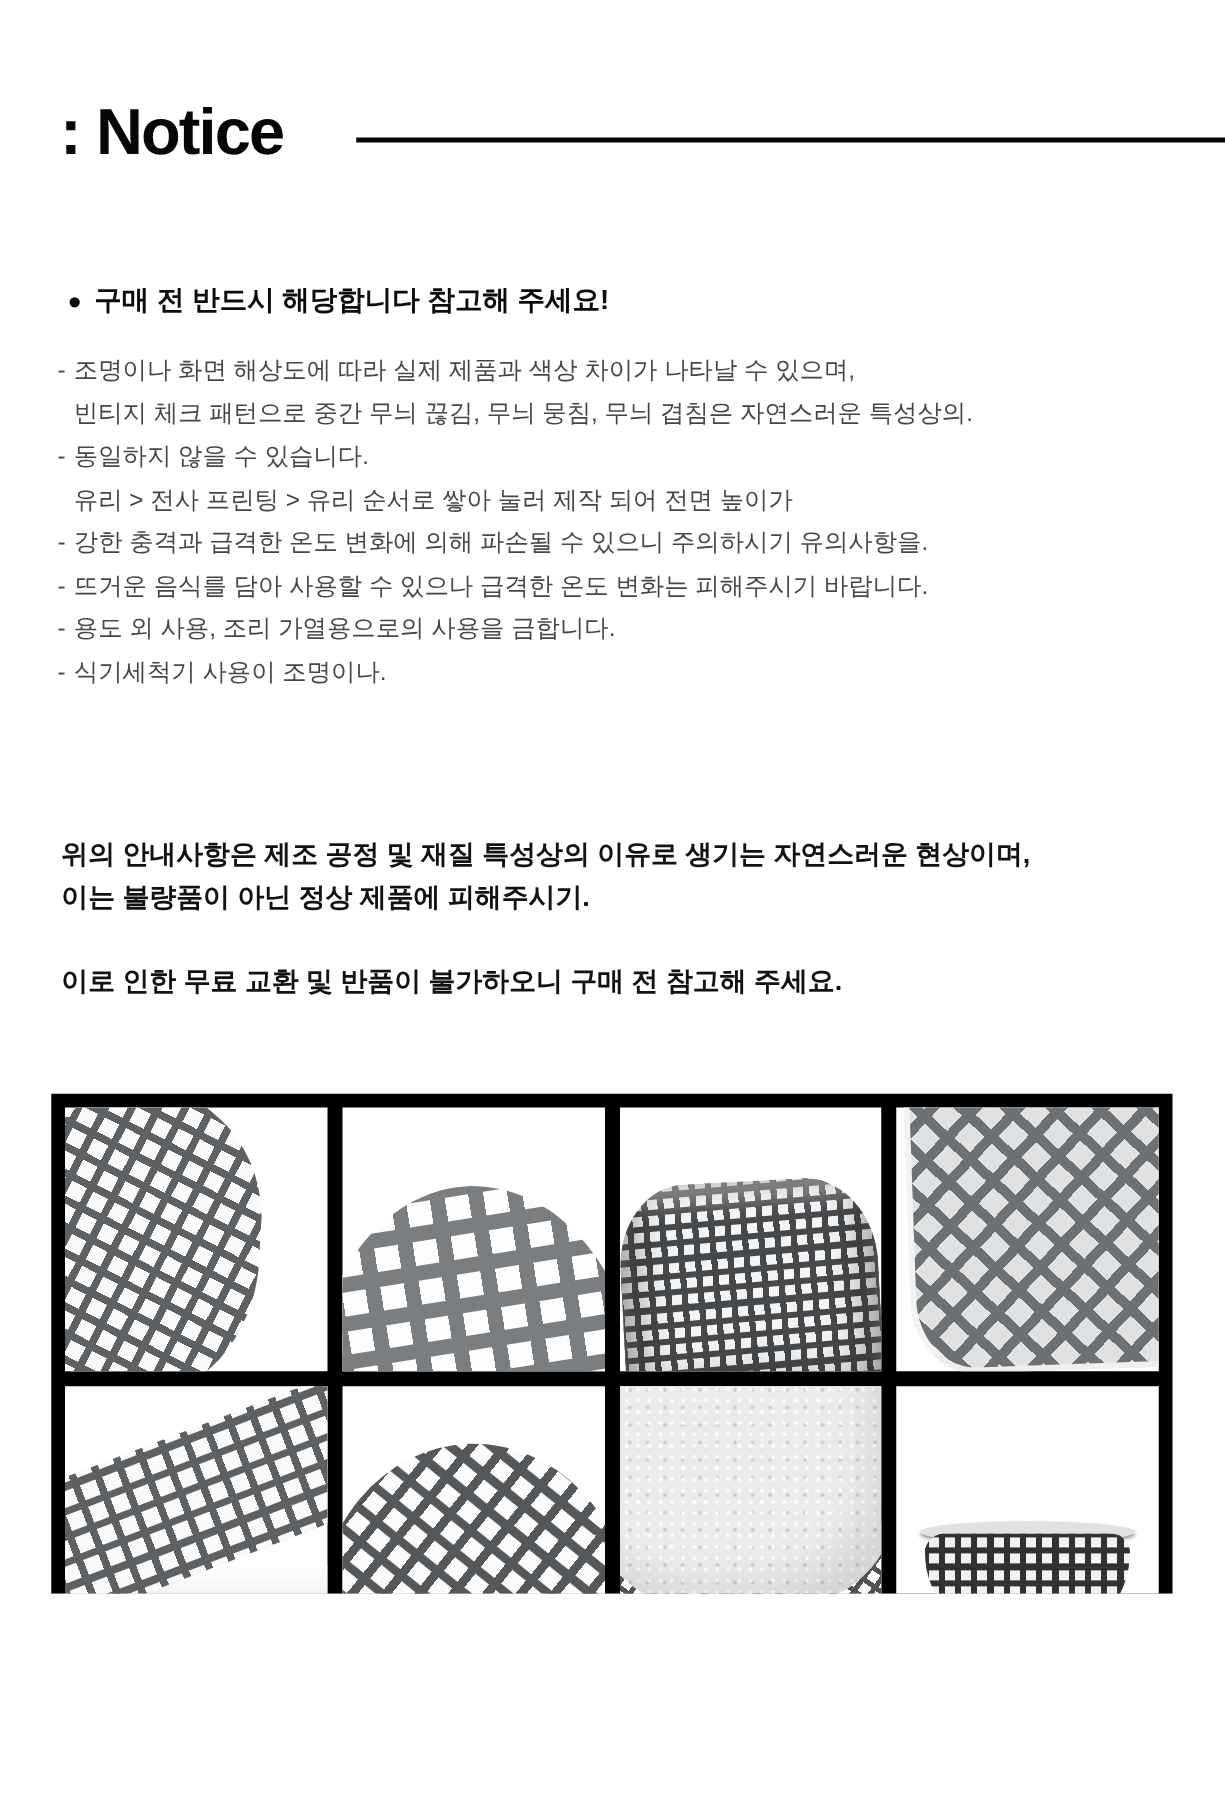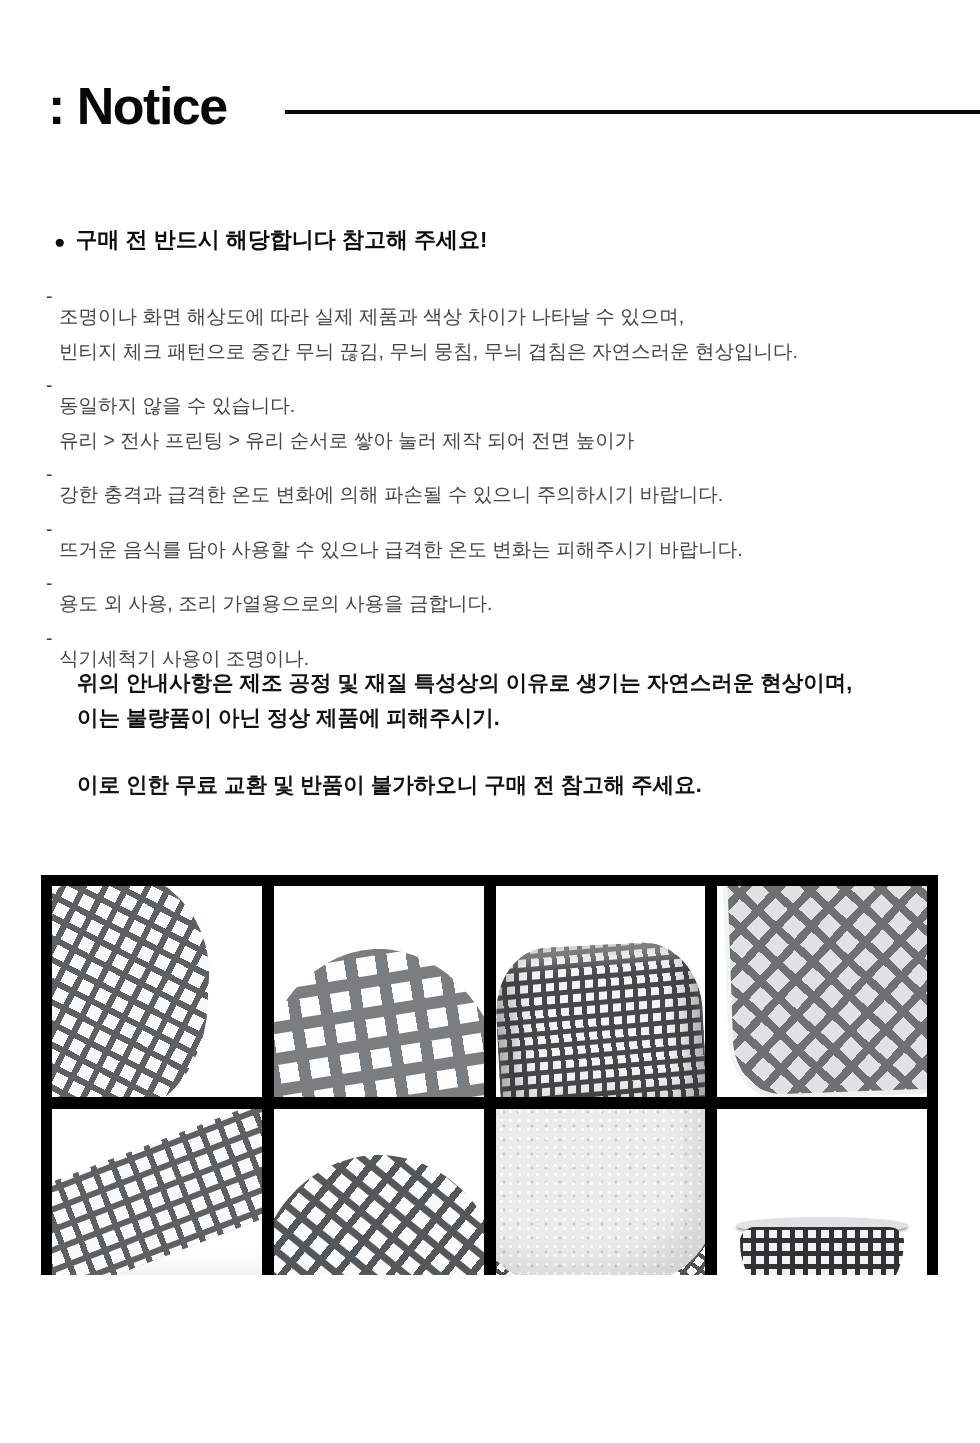--- a/index.html
+++ b/index.html
@@ -30,31 +30,31 @@
   }
   .notice-heading .bullet { font-size:19px; line-height:1; transform:translateY(1px); }
 
   
   .notice-list {
     position:absolute; left:46px; top:279px; width:900px;
     font-size:19.5px; line-height:34.5px; color:#464646;
   }
   .item { display:flex; }
   .dash { flex:0 0 13px; width:13px; }
-  .lines { flex:1;margin-top:20px; }
+  .lines { flex:1; }
   .line { display:block; }
 
   
   .emphasis {
     position:absolute; left:49px; width:900px;
     font-size:21.5px; font-weight:700; color:#121212; line-height:35px;
   }
   .emphasis.first  { top:666px; }
   .emphasis.second { top:768px; }
-  .emphasis .line { display:block;margin-left:28px; }
+  .emphasis .line { display:block; }
 
   
   .gallery {
     position:absolute; left:41px; top:875px; width:897px; height:456px;
     background:#000000; box-sizing:border-box; padding:11px;
     display:grid; grid-template-columns:repeat(4,1fr); grid-template-rows:1fr 1fr;
     gap:12px;
   }
   .cell { position:relative; background:#ffffff; overflow:hidden; }
   .shape { position:absolute; overflow:hidden; }
@@ -169,34 +169,34 @@
   <div class="notice-heading">
     <span class="bullet">●</span>
     <span>구매 전 반드시 해당합니다 참고해 주세요!</span>
   </div>
 
   <div class="notice-list">
     <div class="item">
       <span class="dash">-</span>
       <span class="lines">
         <span class="line">조명이나 화면 해상도에 따라 실제 제품과 색상 차이가 나타날 수 있으며,</span>
-        <span class="line">빈티지 체크 패턴으로 중간 무늬 끊김, 무늬 뭉침, 무늬 겹침은 자연스러운 현상입니다.</span>
+        <span class="line">빈티지 체크 패턴으로 중간 무늬 끊김, 무늬 뭉침, 무늬 겹침은 자연스러운 특성상의.</span>
       </span>
     </div>
     <div class="item">
       <span class="dash">-</span>
       <span class="lines">
         <span class="line">동일하지 않을 수 있습니다.</span>
         <span class="line">유리 &gt; 전사 프린팅 &gt; 유리 순서로 쌓아 눌러 제작 되어 전면 높이가</span>
       </span>
     </div>
     <div class="item">
       <span class="dash">-</span>
       <span class="lines">
-        <span class="line">강한 충격과 급격한 온도 변화에 의해 파손될 수 있으니 주의하시기 바랍니다.</span>
+        <span class="line">강한 충격과 급격한 온도 변화에 의해 파손될 수 있으니 주의하시기 유의사항을.</span>
       </span>
     </div>
     <div class="item">
       <span class="dash">-</span>
       <span class="lines">
         <span class="line">뜨거운 음식를 담아 사용할 수 있으나 급격한 온도 변화는 피해주시기 바랍니다.</span>
       </span>
     </div>
     <div class="item">
       <span class="dash">-</span>

